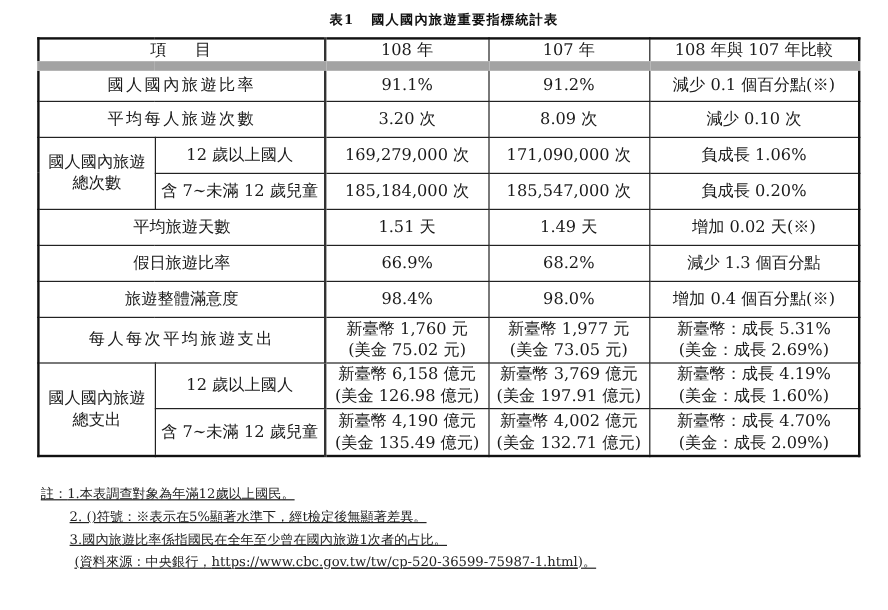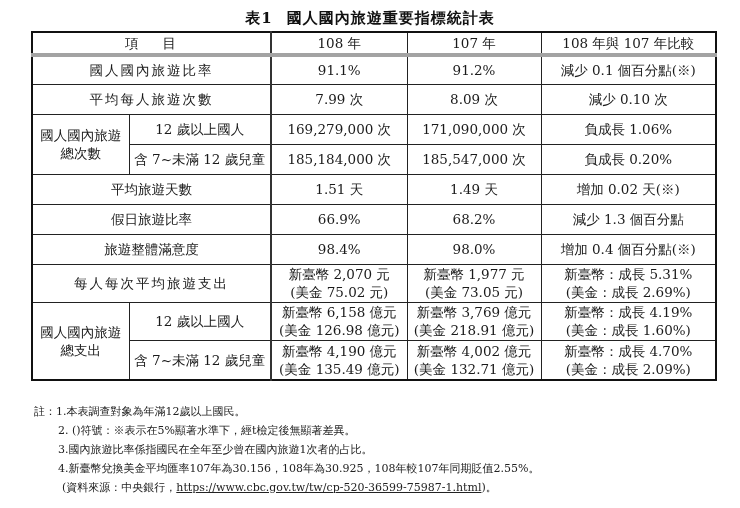--- a/index.html
+++ b/index.html
@@ -1,46 +1,46 @@
 <!DOCTYPE html>
 <html><head>
 <meta charset="utf-8">
 <style>
   * { box-sizing: border-box; margin: 0; padding: 0; }
   html, body { width: 740px; height: 508px; background: #ffffff; overflow: hidden; }
   body { font-family: "DejaVu Serif", "Liberation Serif", serif; color: #1a1a1a; position: relative; }
   .title {
     position: absolute; left: 0; top: 9px; width: 740px; text-align: center;
-    font-size: 15px; font-weight: bold; letter-spacing: 1px; color: #111;
+    font-size: 11px; font-weight: bold; letter-spacing: 1px; color: #111;
   }
   .title .num { margin-right: 14px; }
   table.main {
     position: absolute; left: 31px; top: 31px; width: 684px;
     border-collapse: collapse; border: 2.5px solid #111;
     font-size: 13.5px; table-layout: fixed;
   }
   table.main td {
     border: 1px solid #222; text-align: center; vertical-align: middle;
     padding: 0 2px; line-height: 18px; white-space: nowrap;
   }
-  table.main tr.header td { border-bottom: 4px solid #a3a3a3; height: 23px; }
+  table.main tr.header td { border-bottom: 8px solid #a3a3a3; height: 23px; }
   table.main td.col108 { border-left: 2px solid #333; }
   tr.r1 td { height: 29px; }
   tr.r2 td { height: 30px; }
   tr.r3 td { height: 30px; }
   tr.r4 td { height: 30px; }
   tr.r5 td { height: 30px; }
   tr.r6 td { height: 30px; }
   tr.r7 td { height: 30px; }
   tr.r8 td { height: 38px; }
   tr.r9 td { height: 38px; }
   tr.r10 td { height: 40px; }
   .spaced { letter-spacing: 2px; }
   .notes {
-    position: absolute; left: 34px; top: 402px; font-size: 11px; line-height: 19px; color: #222;
+    position: absolute; left: 34px; top: 402px; font-size: 11px; line-height: 19px; color: #222; text-decoration: underline;
   }
   .notes .note-line { white-space: nowrap; }
   .notes .indent { padding-left: 24px; }
   .notes .src { padding-left: 28px; }
   .notes a { color: #222; text-decoration: underline; }
   .two-line span { display: block; }
 </style>
 </head>
 <body>
 
@@ -66,21 +66,21 @@
 
   <tr class="r1">
     <td colspan="2" class="spaced">國人國內旅遊比率</td>
     <td class="col108">91.1%</td>
     <td>91.2%</td>
     <td>減少 0.1 個百分點(※)</td>
   </tr>
 
   <tr class="r2">
     <td colspan="2" class="spaced">平均每人旅遊次數</td>
-    <td class="col108">7.99 次</td>
+    <td class="col108">3.20 次</td>
     <td>8.09 次</td>
     <td>減少 0.10 次</td>
   </tr>
 
   <tr class="r3">
     <td rowspan="2" class="two-line">
       <span>國人國內旅遊</span>
       <span>總次數</span>
     </td>
     <td>12 歲以上國人</td>
@@ -112,21 +112,21 @@
   <tr class="r7">
     <td colspan="2">旅遊整體滿意度</td>
     <td class="col108">98.4%</td>
     <td>98.0%</td>
     <td>增加 0.4 個百分點(※)</td>
   </tr>
 
   <tr class="r8">
     <td colspan="2" class="spaced">每人每次平均旅遊支出</td>
     <td class="col108 two-line">
-      <span>新臺幣 2,070 元</span>
+      <span>新臺幣 1,760 元</span>
       <span>(美金 75.02 元)</span>
     </td>
     <td class="two-line">
       <span>新臺幣 1,977 元</span>
       <span>(美金 73.05 元)</span>
     </td>
     <td class="two-line">
       <span>新臺幣：成長 5.31%</span>
       <span>(美金：成長 2.69%)</span>
     </td>
@@ -137,21 +137,21 @@
       <span>國人國內旅遊</span>
       <span>總支出</span>
     </td>
     <td>12 歲以上國人</td>
     <td class="col108 two-line">
       <span>新臺幣 6,158 億元</span>
       <span>(美金 126.98 億元)</span>
     </td>
     <td class="two-line">
       <span>新臺幣 3,769 億元</span>
-      <span>(美金 218.91 億元)</span>
+      <span>(美金 197.91 億元)</span>
     </td>
     <td class="two-line">
       <span>新臺幣：成長 4.19%</span>
       <span>(美金：成長 1.60%)</span>
     </td>
   </tr>
   <tr class="r10">
     <td>含 7~未滿 12 歲兒童</td>
     <td class="col108 two-line">
       <span>新臺幣 4,190 億元</span>
@@ -168,17 +168,16 @@
   </tr>
 </tbody>
   </table>
 
 <div class="notes">
   <div class="note-line">
     <span>註：</span><span>1.本表調查對象為年滿12歲以上國民。</span>
   </div>
   <div class="note-line indent">2. ()符號：※表示在5%顯著水準下，經t檢定後無顯著差異。</div>
   <div class="note-line indent">3.國內旅遊比率係指國民在全年至少曾在國內旅遊1次者的占比。</div>
-  <div class="note-line indent">4.新臺幣兌換美金平均匯率107年為30.156，108年為30.925，108年較107年同期貶值2.55%。</div>
   <div class="note-line src">
     <span>(資料來源：中央銀行，</span><a>https://www.cbc.gov.tw/tw/cp-520-36599-75987-1.html</a><span>)。</span>
   </div>
 </div>
 
 </body></html>

